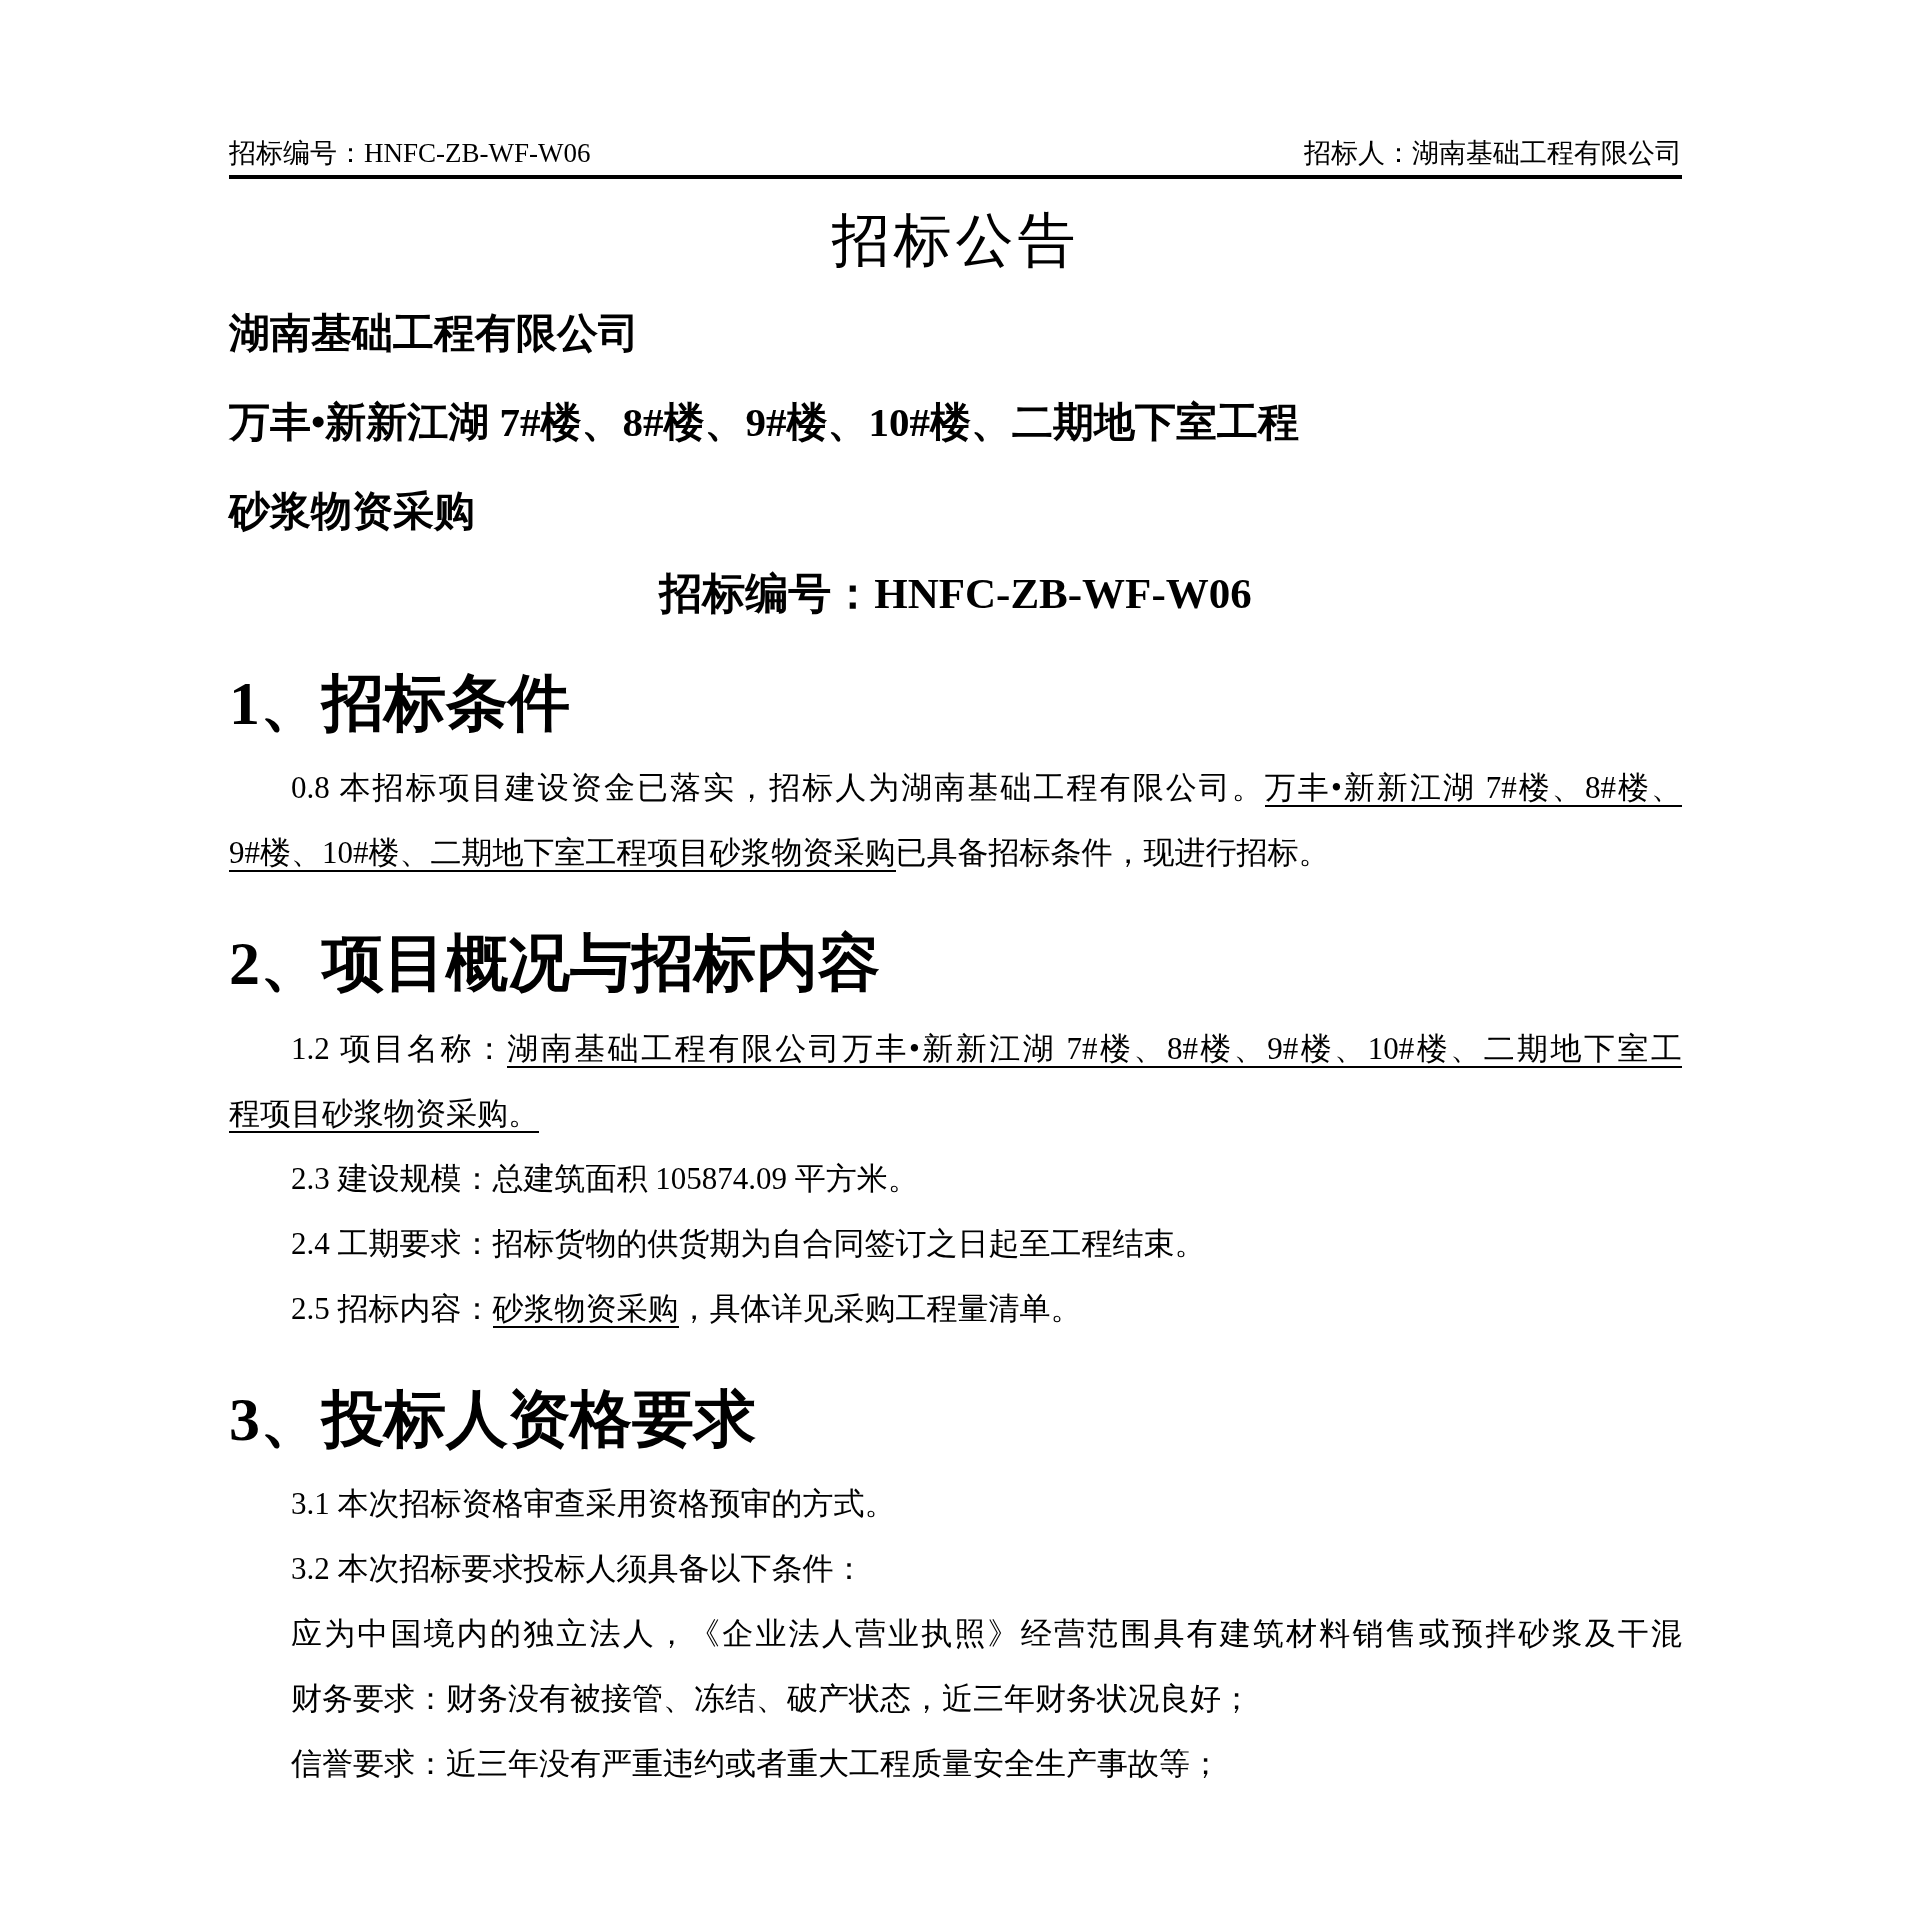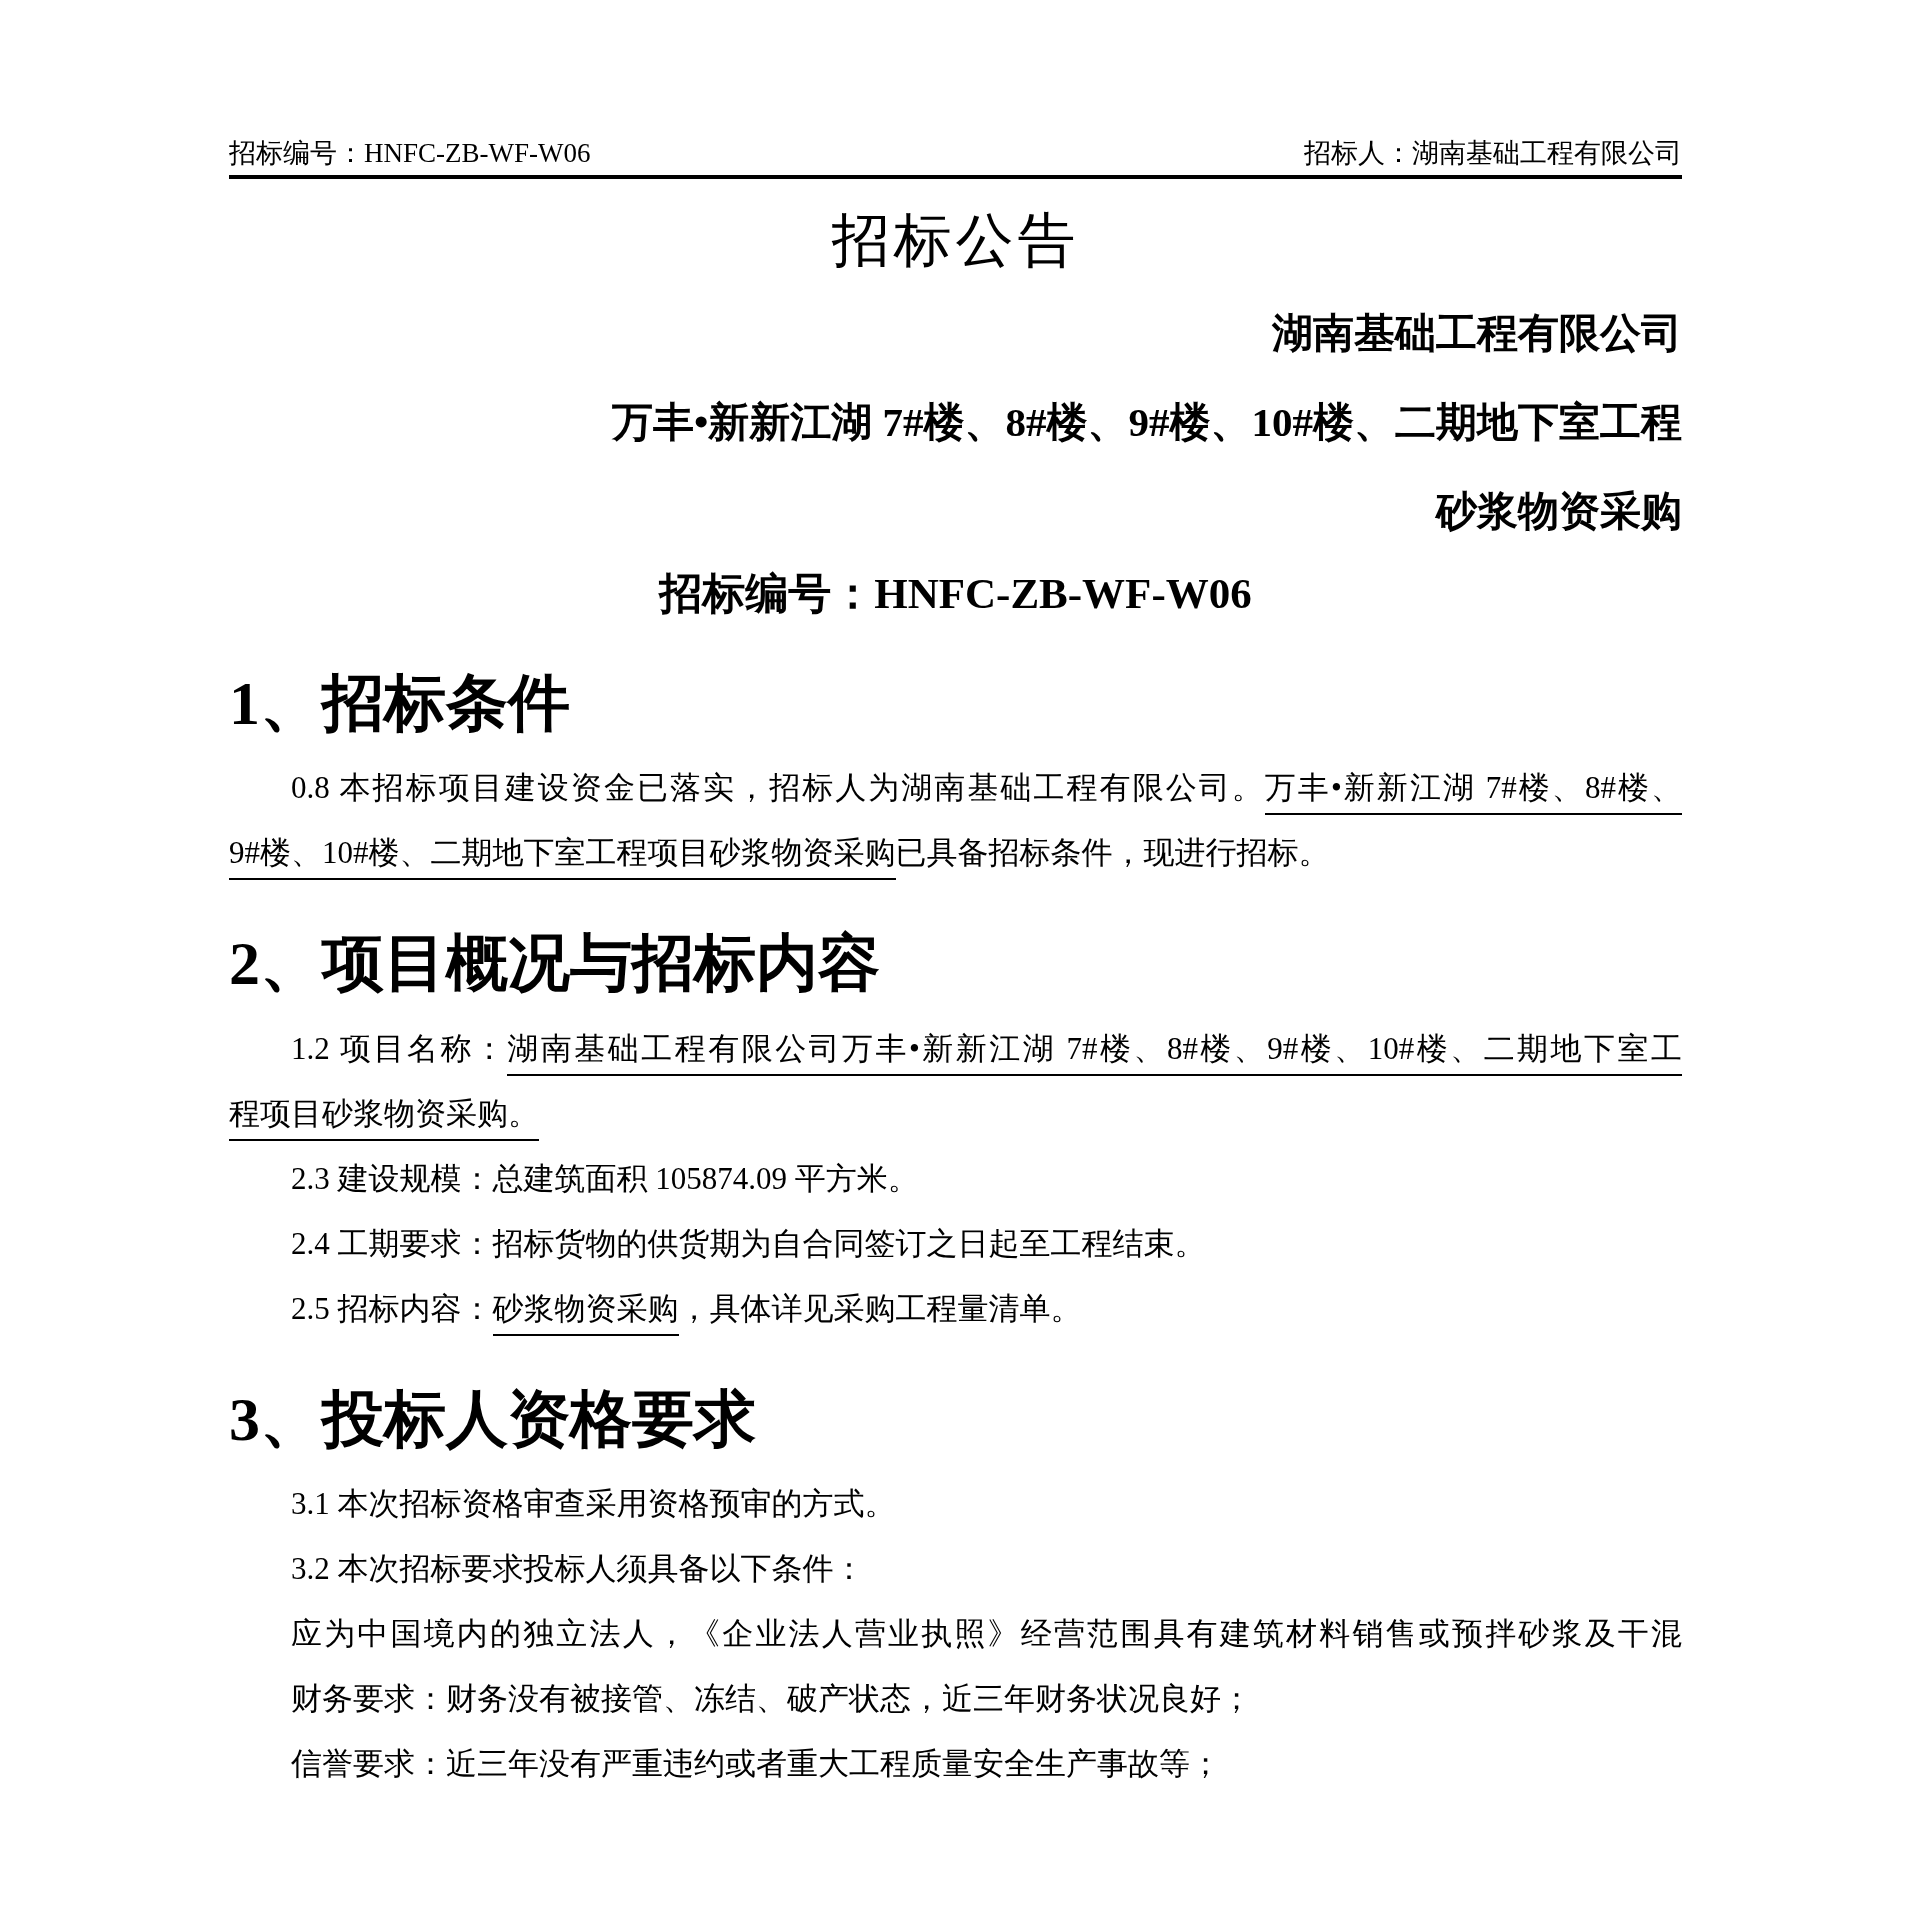--- a/index.html
+++ b/index.html
@@ -41,21 +41,21 @@
   .doc-title {
     font-size: 58px;
     font-weight: normal;
     text-align: center;
     line-height: 65px;
     letter-spacing: 3.9px;
   }
   .subtitle {
     font-size: 41px;
     font-weight: bold;
-    text-align: right;
+    text-align: left;
     line-height: 58px;
     margin-top: 31px;
   }
   .tender-no {
     font-size: 43px;
     font-weight: bold;
     text-align: center;
     line-height: 62px;
     margin-top: 23px;
   }
@@ -67,21 +67,21 @@
     margin-bottom: 17.3px;
   }
   .line {
     font-size: 31px;
     line-height: 65px;
   }
   .line.indent { text-indent: 62px; }
   .line.justify { text-align: justify; text-align-last: justify; }
   .u {
     border-bottom: 2.7px solid #000000;
-    padding-bottom: 8px;
+    padding-bottom: 0;
   }
 </style>
 </head>
 <body>
 
 <div class="page">
 
   <div class="doc-header">
     <span>招标编号：HNFC-ZB-WF-W06</span>
     <span>招标人：湖南基础工程有限公司</span>

